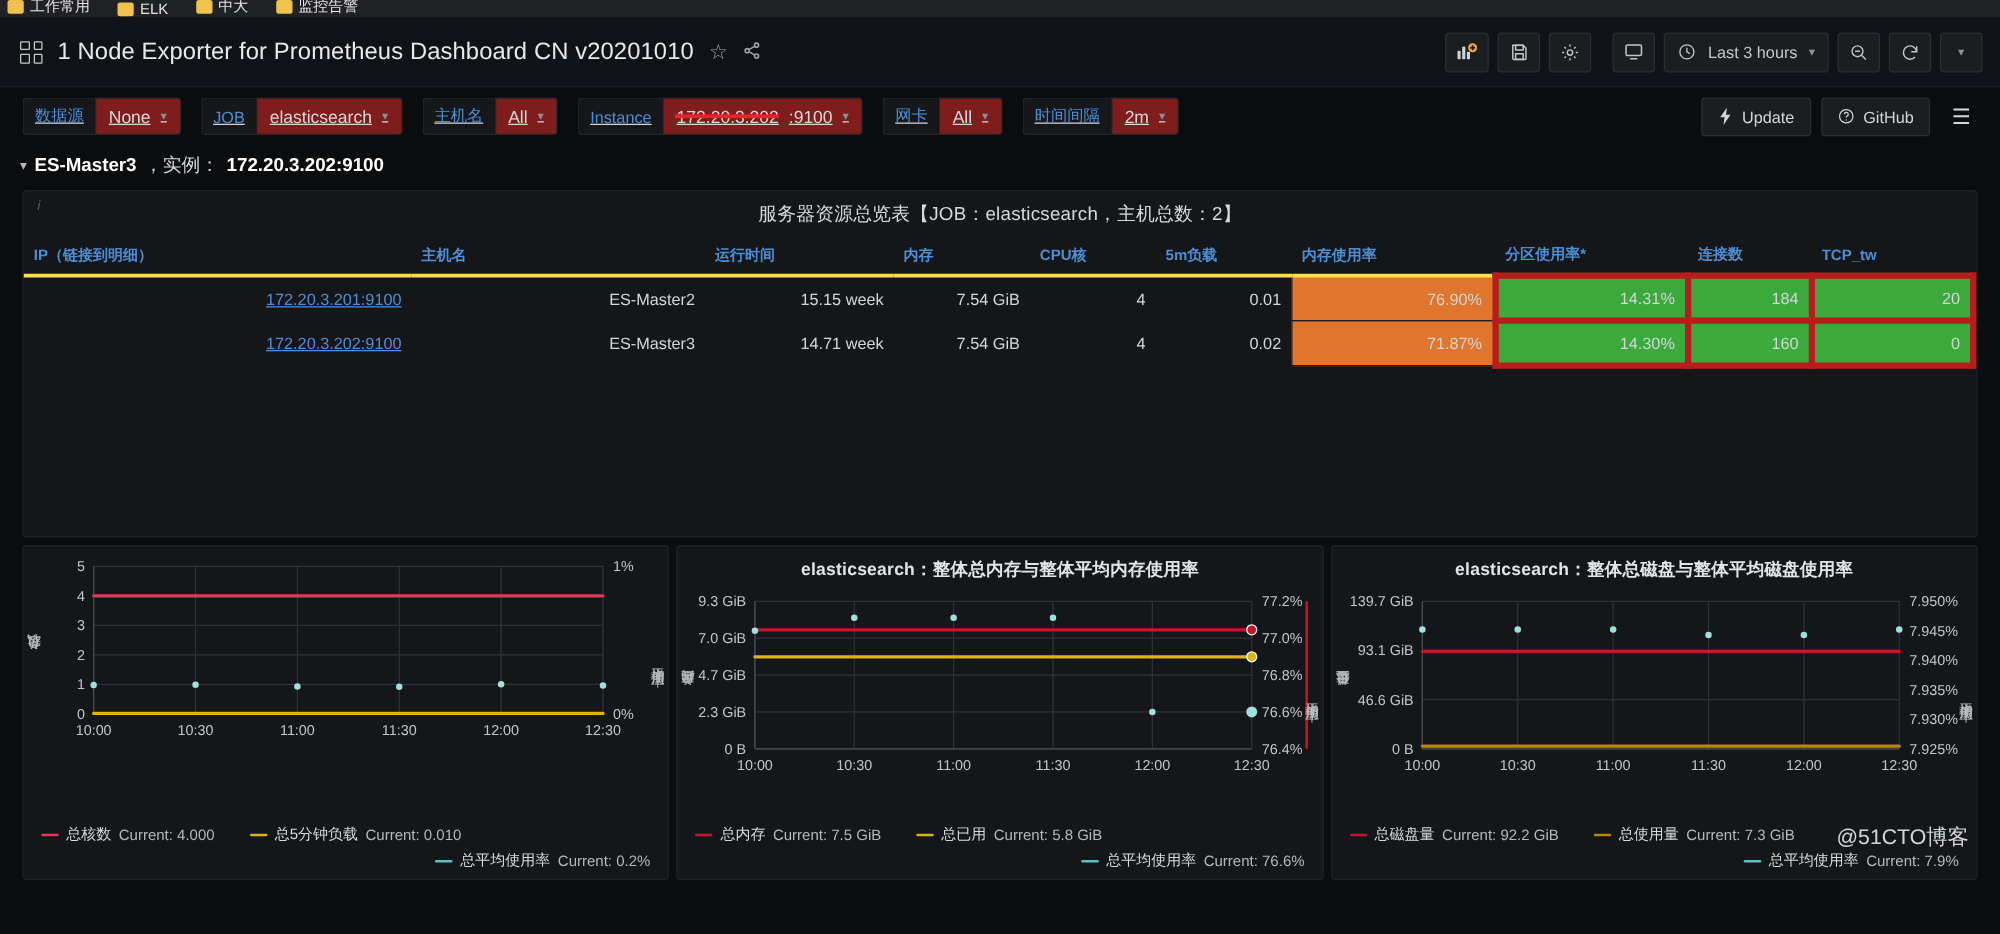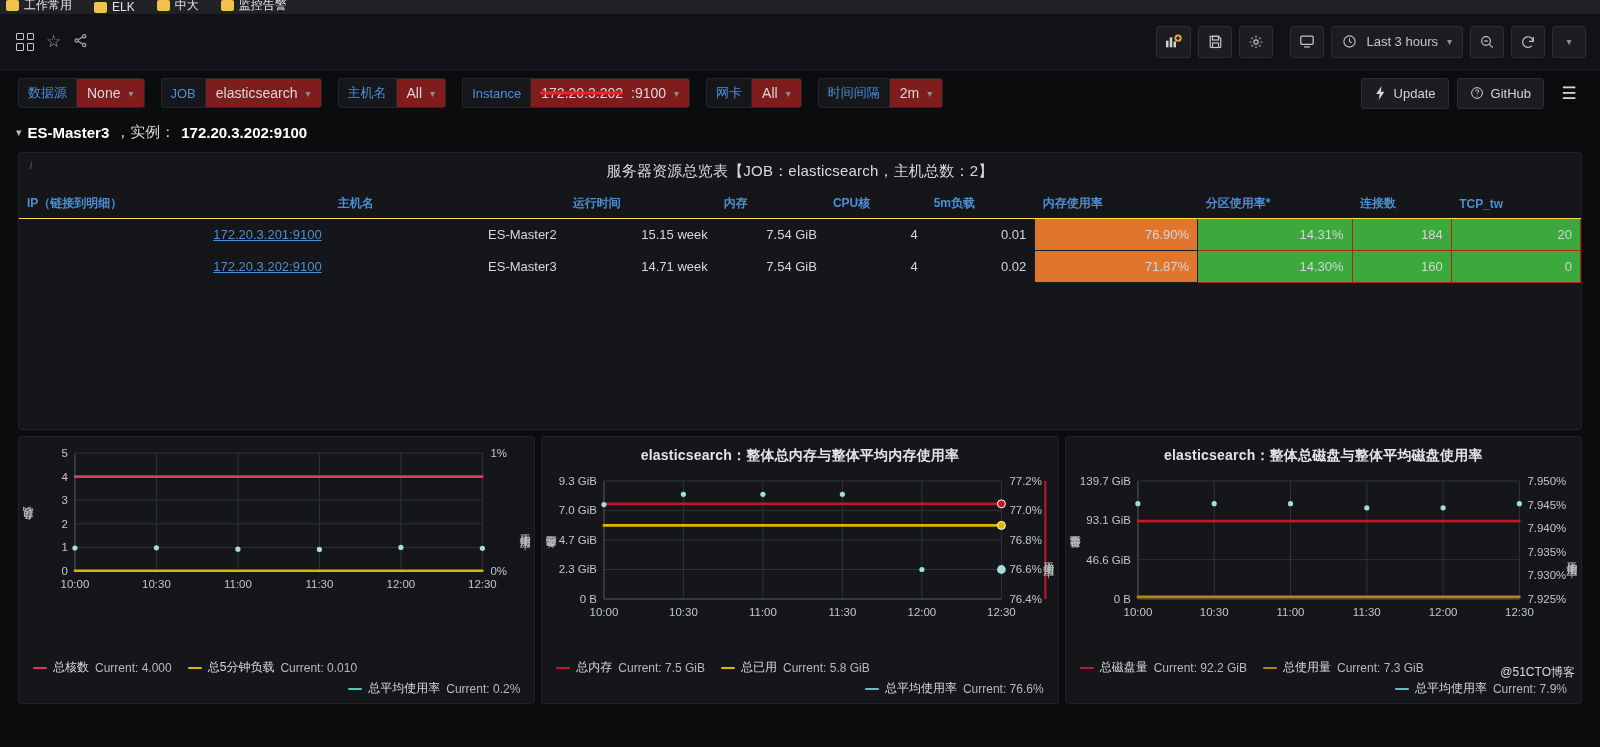--- a/index.html
+++ b/index.html
@@ -49,21 +49,21 @@
   .tbtn svg { display: block; }
   .time-btn { padding: 0 10px; gap: 9px; }
   .time-btn .caret { color: #8e9297; font-size: 10px; }
 
   
   .submenu {
     height: 46px; display: flex; align-items: center;
     padding: 0 14px 0 18px; gap: 0px;
     background: #0b0c0e;
   }
-  .var { display: flex; align-items: flex-end; margin-right: 16px; }
+  .var { display: flex; align-items: flex-end; margin-right: 16px; text-decoration: underline; }
   .var-label {
     background: #15171b; border: 1px solid #24262b; border-right: none;
     border-radius: 3px 0 0 3px;
     height: 30px; padding: 0 9px;
     display: flex; align-items: center;
     color: #4d8fd6; font-size: 13px; white-space: nowrap;
   }
   .var-value {
     background: #7f1d1d; border: 1px solid #24262b;
     border-radius: 0 3px 3px 0;
@@ -107,29 +107,29 @@
     font-style: italic; cursor: pointer;
   }
   .panel-title {
     text-align: center; font-size: 15px; color: #d8d9da;
     padding: 9px 0 10px; font-weight: 400; letter-spacing: .2px;
   }
   table.grid { width: 100%; border-collapse: collapse; table-layout: fixed; }
   table.grid th {
     font-size: 12px; color: #4d8fd6; font-weight: 600; text-align: left;
     padding: 4px 8px 6px 8px;
-    border-bottom: 1px solid #fde047;
+    border-bottom: 3px solid #fde047;
   }
   table.grid td {
     font-size: 13px; color: #d4d6d7;
     padding: 8px; height: 31px; text-align: right;
   }
   td.link a { color: #4d8fd6; text-decoration: underline; cursor: pointer; }
   td.cell-orange { background: #e0752d; color: #fff; border: 1px solid #1a1c1f; }
-  td.cell-green  { background: #3ba93b; color: #fff; border: 1px solid #b91c1c; }
+  td.cell-green  { background: #3ba93b; color: #fff; border: 5px solid #b91c1c; }
 
   
   .graphs { display: flex; gap: 6px; padding: 6px 18px 0 18px; }
   .graph-panel { flex: 1; height: 268px; position: relative; overflow: hidden; }
   .graph-title {
     text-align: center; font-size: 14px; font-weight: 700; color: #e3e4e5;
     padding-top: 10px; letter-spacing: .2px;
   }
   .plot-wrap { position: relative; height: 170px; margin: 6px 0 0 0; }
   .plot-svg { display: block; width: 100%; height: 100%; }
@@ -137,30 +137,30 @@
     position: absolute; top: 50%; font-size: 11px; color: #b9bbbd;
     writing-mode: vertical-rl; transform: translateY(-50%);
     letter-spacing: 1px;
   }
   .axis-title-left { left: 2px; transform: translateY(-50%) rotate(180deg); }
   .axis-title-right { right: 2px; }
   .legend {
     position: absolute; left: 0; right: 0; bottom: 4px;
     font-size: 12px; color: #d3d5d7; padding: 0 14px;
   }
-  .legend-row { display: flex; align-items: center; gap: 16px; padding: 2px 0; }
+  .legend-row { display: flex; align-items: center; gap: 28px; padding: 2px 0; }
   .legend-row.right { justify-content: flex-end; }
   .leg { display: flex; align-items: center; gap: 6px; white-space: nowrap; }
   .leg .dash { width: 14px; height: 2px; display: inline-block; border-radius: 1px; }
   .leg .name { color: #d8d9da; }
   .leg .val { color: #b6b8ba; }
 
   .watermark {
     position: absolute; right: 6px; bottom: 22px;
-    font-size: 12px; color: rgba(255,255,255,.82);
+    font-size: 17px; color: rgba(255,255,255,.82);
     pointer-events: none; white-space: nowrap;
   }
 </style>
 </head>
 <body>
 
 <div class="bookmark-bar">
   <div class="bm">
       <span class="folder"></span>
       <span>工作常用</span>
@@ -180,20 +180,21 @@
 </div>
 
 <div class="topnav">
   <div class="dash-title-wrap">
     <span class="grid-icon">
         <i></i>
         <i></i>
         <i></i>
         <i></i>
       </span>
+    <span class="dash-title">1 Node Exporter for Prometheus Dashboard CN v20201010</span>
     <span class="star-icon">☆</span>
     <span class="share-icon">
       <svg width="15" height="15" viewBox="0 0 24 24" fill="none" stroke="#9fa3a8" stroke-width="2">
         <circle cx="18" cy="5" r="2.6"></circle>
           <circle cx="6" cy="12" r="2.6"></circle>
           <circle cx="18" cy="19" r="2.6"></circle>
         <line x1="8.3" y1="10.8" x2="15.7" y2="6.2"></line>
           <line x1="8.3" y1="13.2" x2="15.7" y2="17.8"></line>
       </svg>
     </span>

